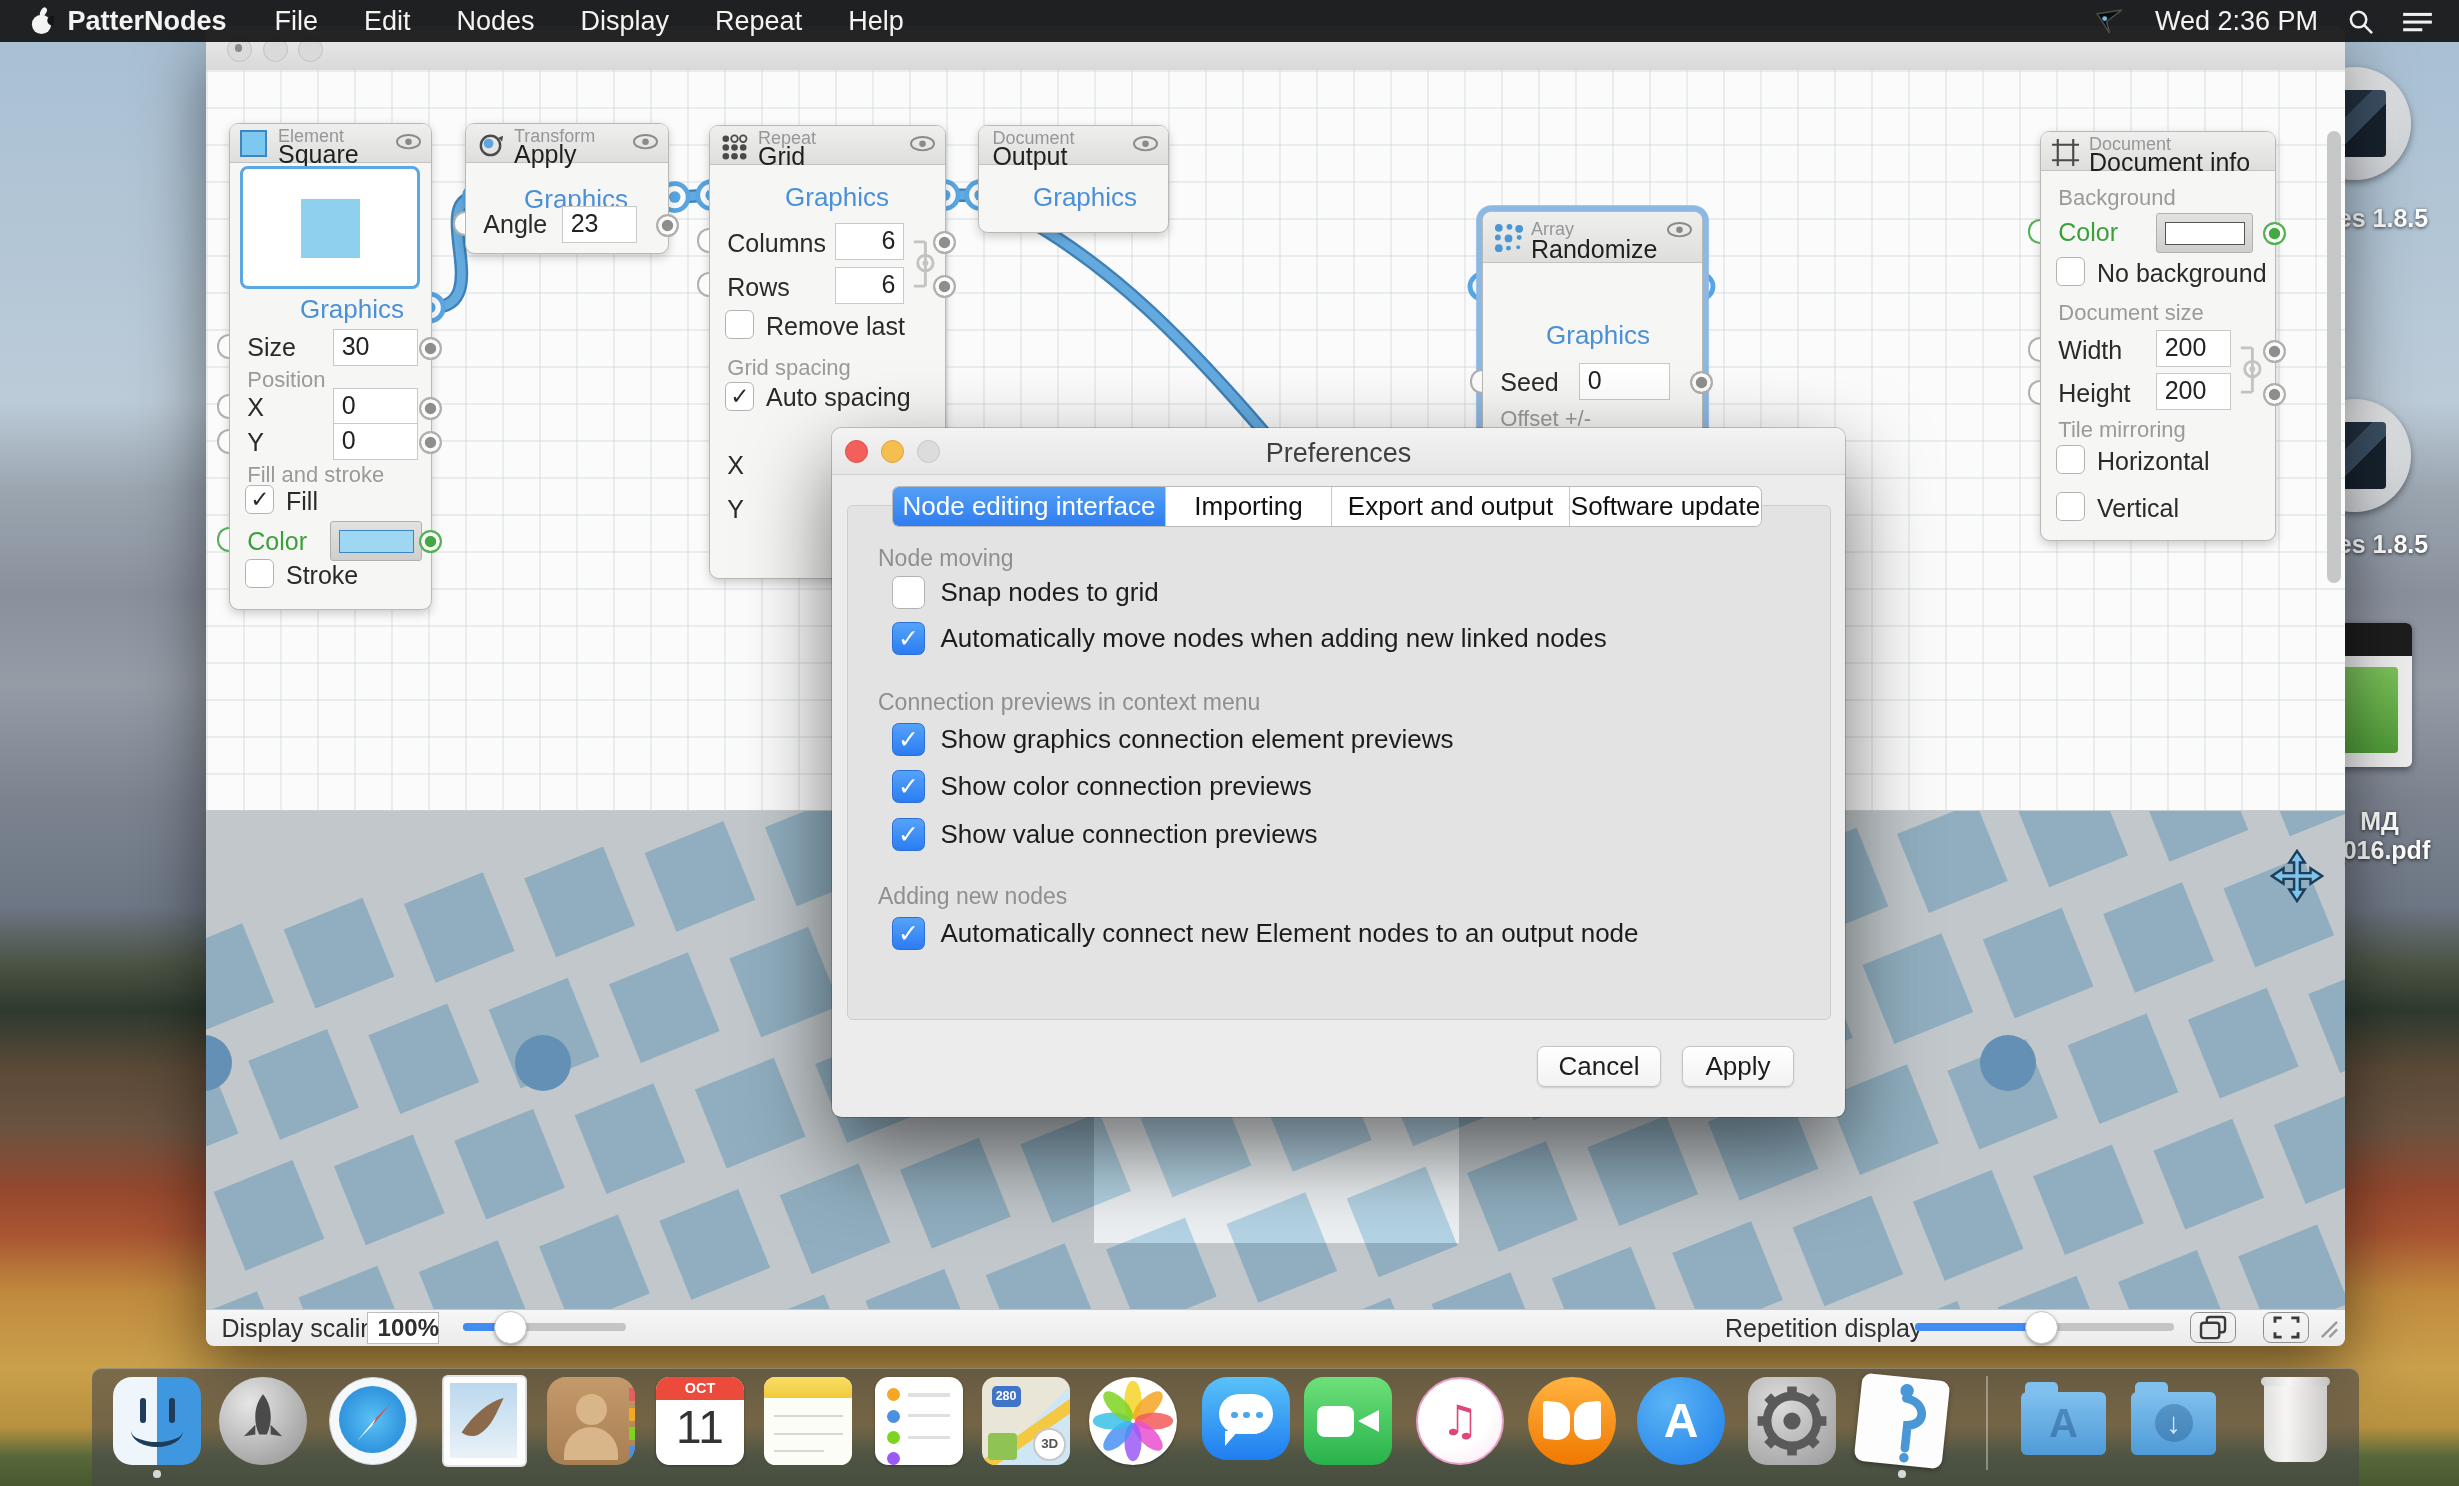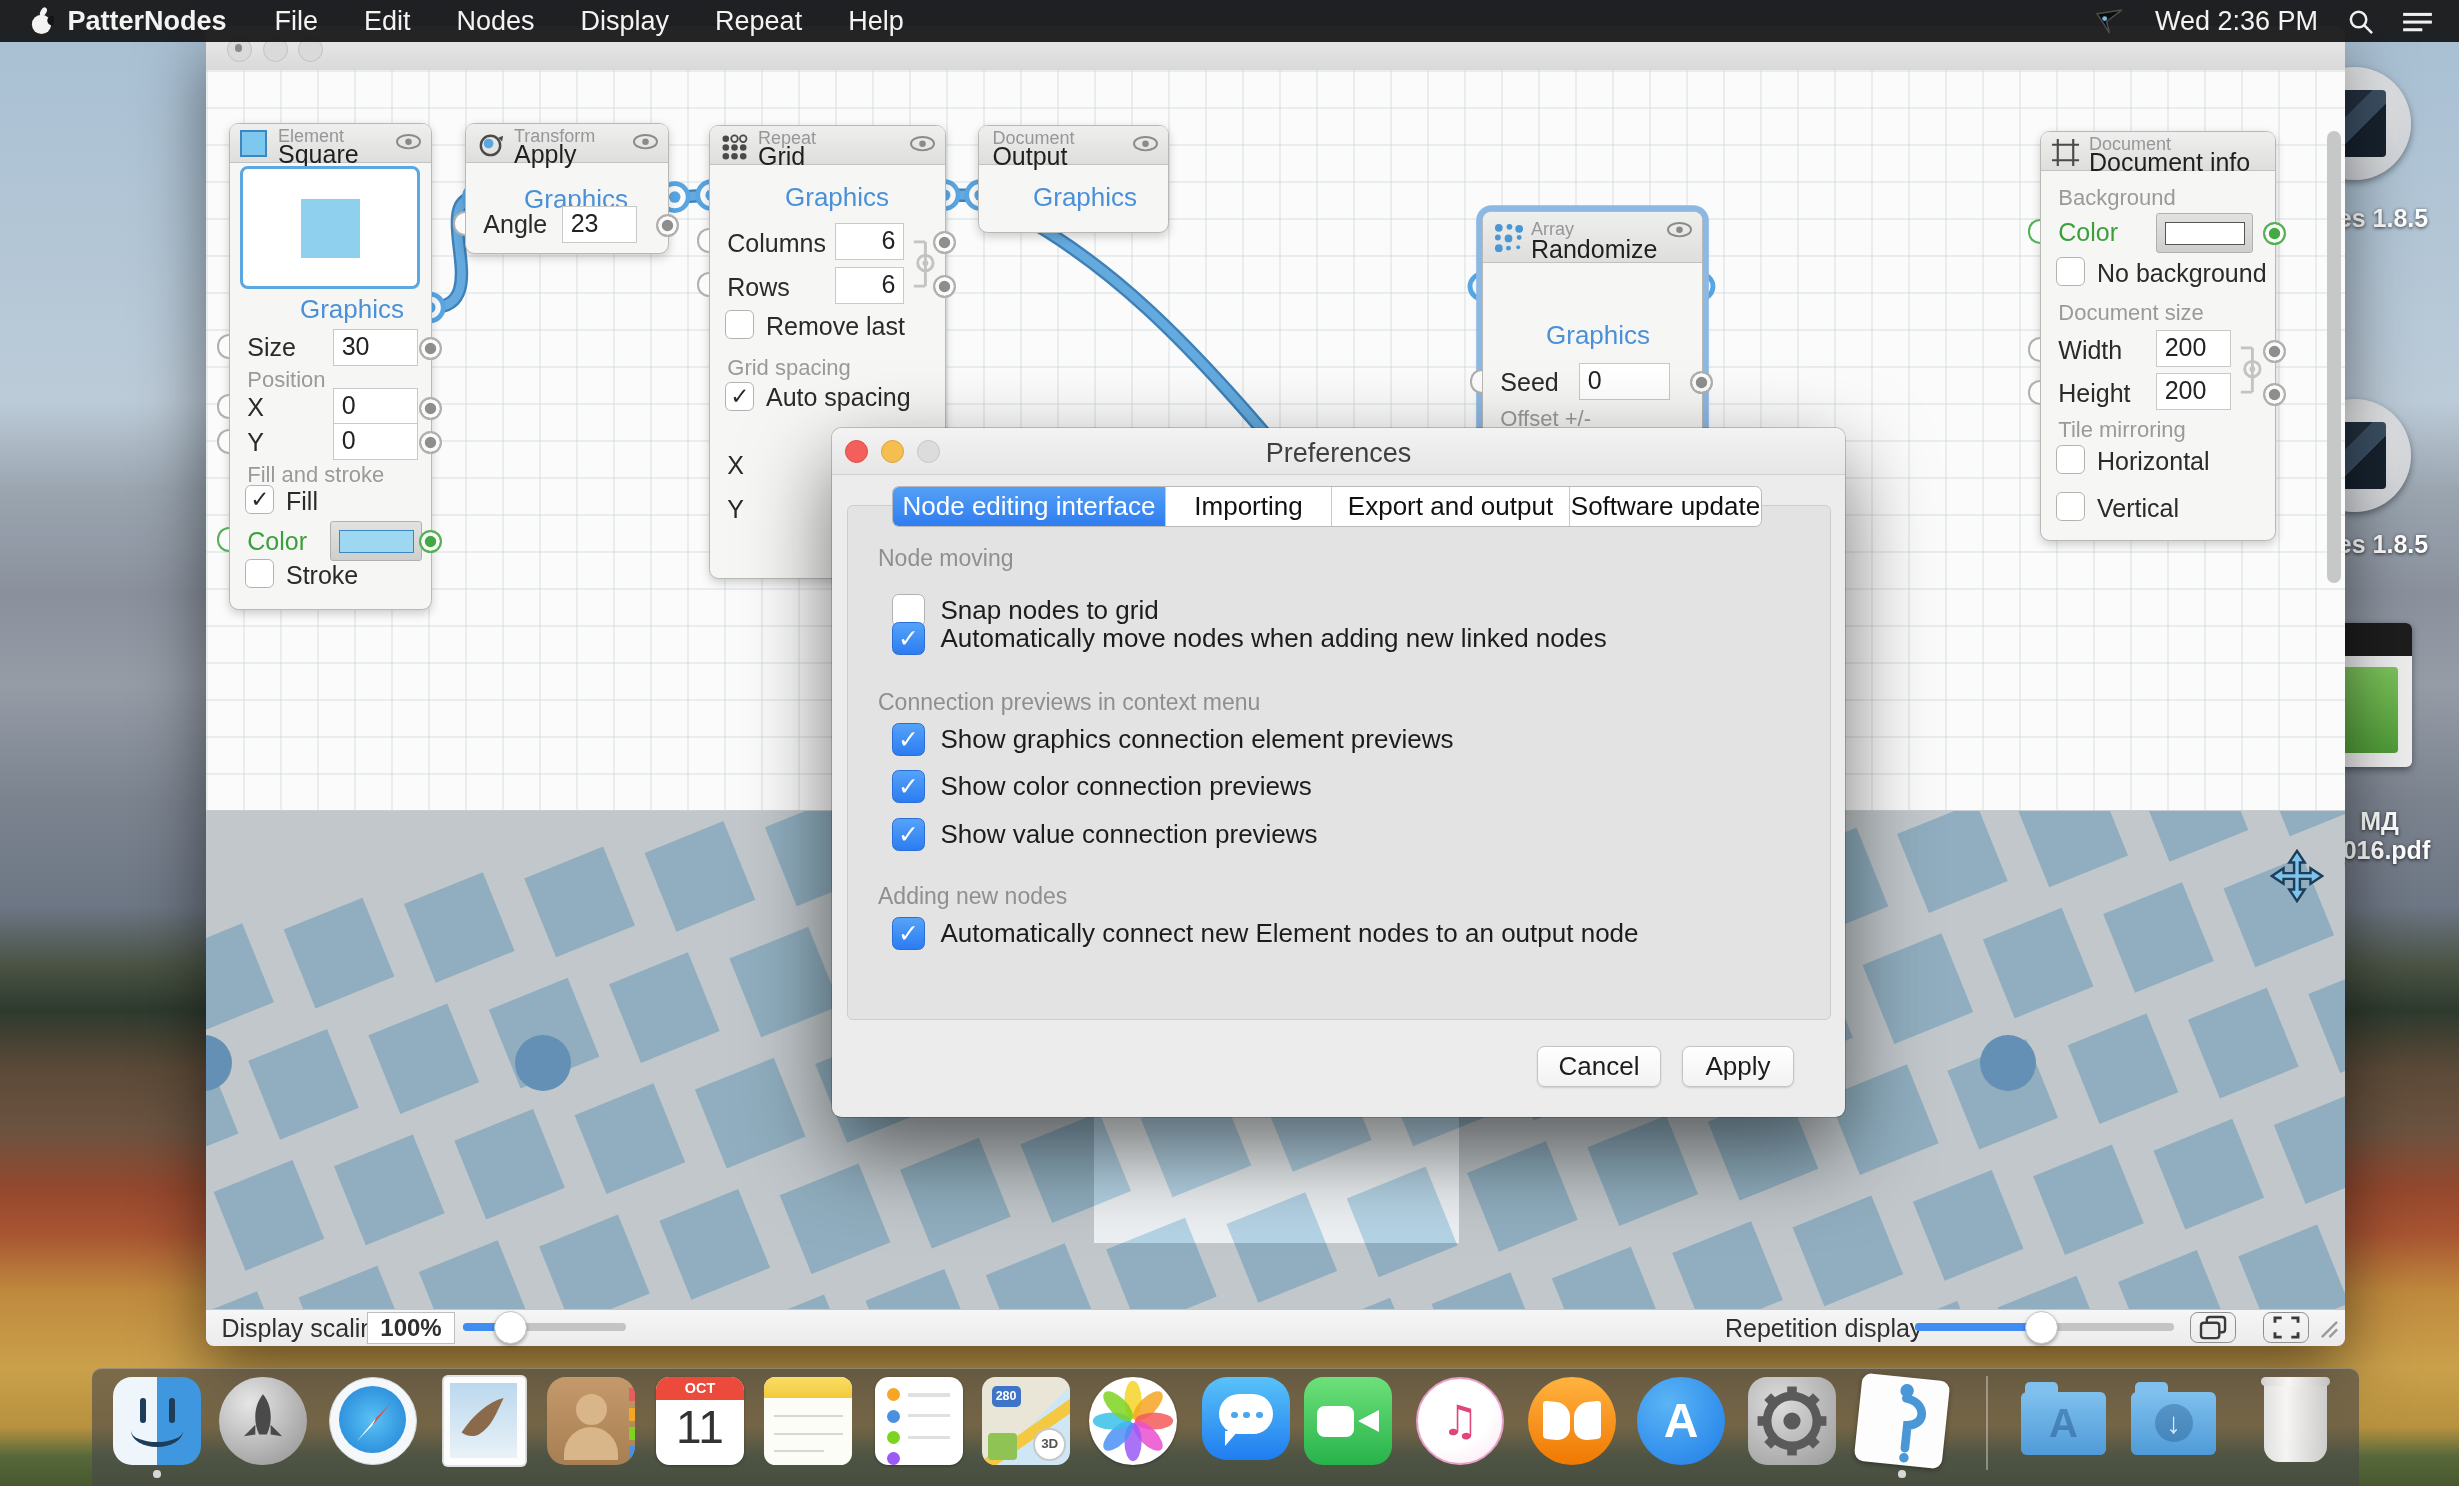--- a/index.html
+++ b/index.html
@@ -479,21 +479,21 @@
     <div class="pcircle" style="left:1774px;top:224px;"></div>
     <div id="tilehl"></div>
     <span class="abs" style="left:2064px;top:38px;">
       <svg width="54" height="54" viewBox="0 0 56 56">
           <path d="M28 2 L36 14 H31 V25 H42 V20 L54 28 L42 36 V31 H31 V42 H36 L28 54 L20 42 H25 V31 H14 V36 L2 28 L14 20 V25 H25 V14 H20 Z" fill="#7ec3ea" stroke="#1d3d5a" stroke-width="2.5"></path>
         </svg></span>
   </div>
 
   <div id="footer" class="abs">
     <div class="ftlabel" style="left:15.4px;">Display scaling</div>
-    <div class="ftbox" style="left:161px;width:88px;">100%</div>
+    <div class="ftbox" style="left:161px;width:72px;">100%</div>
     <div class="slider" style="left:257px;width:163px;">
       <div class="sfill" style="width:46px;"></div>
         <div class="sknob" style="left:31px;"></div>
     </div>
     <div class="ftlabel" style="left:1519px;">Repetition display</div>
     <div class="slider" style="left:1709px;width:259px;">
       <div class="sfill" style="width:125px;"></div>
         <div class="sknob" style="left:110px;"></div>
     </div>
     <div class="ftbtn" style="left:1984px;">
@@ -522,21 +522,21 @@
   </div>
   <div id="panel"></div>
   <div id="tabs">
     <div class="tab sel" style="width:273px;">Node editing interface</div>
     <div class="tab" style="width:166px;">Importing</div>
     <div class="tab" style="width:238px;">Export and output</div>
     <div class="tab" style="width:191px;">Software update</div>
   </div>
 
   <div class="dsec" style="top:117px;">Node moving</div>
-  <div class="drow" style="top:166px;">
+  <div class="drow" style="top:148px;">
     <div class="dcb off"></div>
     <span>Snap nodes to grid</span>
   </div>
   <div class="drow" style="top:194px;">
     <div class="dcb on">✓</div>
     <span>Automatically move nodes when adding new linked nodes</span>
   </div>
 
   <div class="dsec" style="top:261px;">Connection previews in context menu</div>
   <div class="drow" style="top:295px;">

